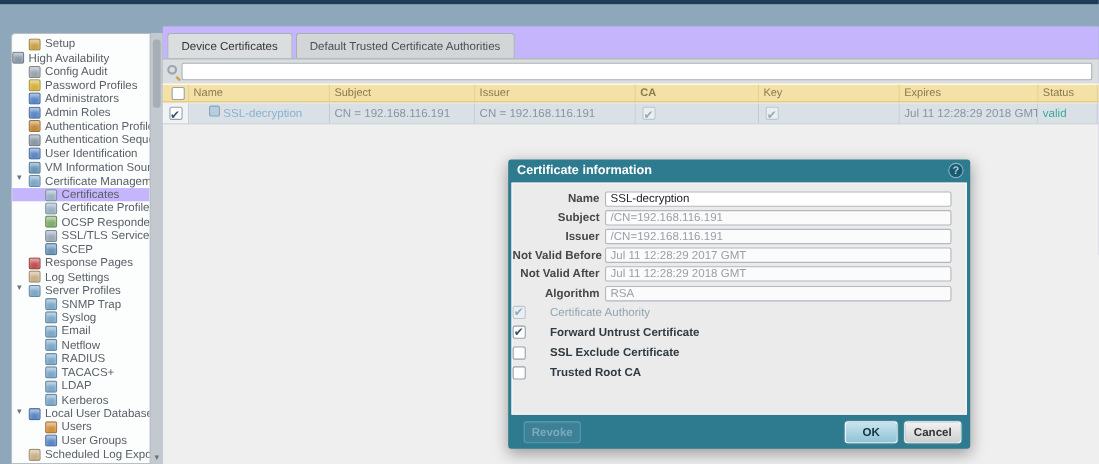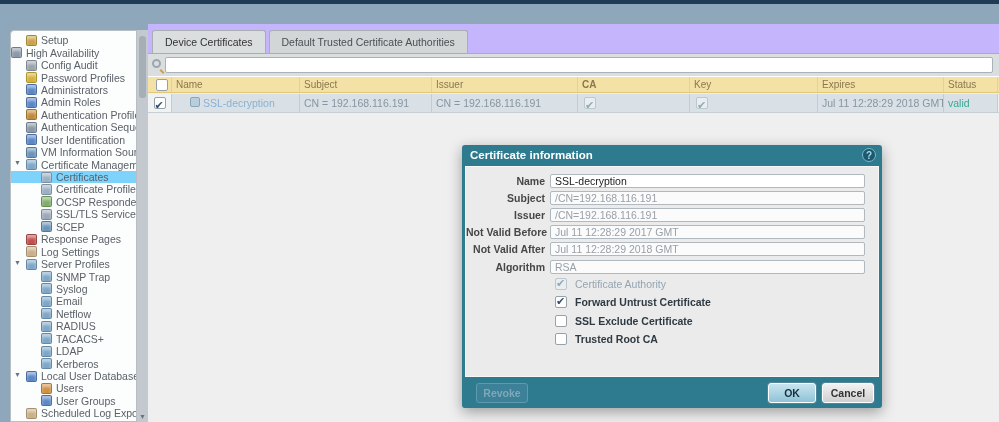--- a/index.html
+++ b/index.html
@@ -10,21 +10,21 @@
   
   .top-navy { position:absolute; left:0; top:0; width:999px; height:4px; background:#1f3b55; }
   .top-band { position:absolute; left:0; top:4px; width:999px; height:20px; background:#8ea7ba; }
 
   
   .side-panel { position:absolute; left:10px; top:30px; width:127px; height:392px;
                 background:#fcfdfd; border:1px solid #b7bfc5; border-radius:4px 0 0 0;
                 padding-top:3px; overflow:hidden; }
   .side-item { position:relative; height:12.45px; display:flex; align-items:center;
                font-size:10.5px; color:#5a6168; white-space:nowrap; cursor:pointer; }
-  .side-item.selected { background:#7dd3fc; }
+  .side-item.selected { background:#c4b5fd; }
   .side-item .tri { position:absolute; left:3px; top:1px; font-size:7px; color:#6a7480; }
   .side-item .icn { display:inline-block; width:11px; height:11px; border-radius:2px;
                     margin-right:4px; flex:0 0 11px; border:1px solid rgba(0,0,0,.18);
                     box-shadow:inset 0 3px 3px rgba(255,255,255,.5); }
   .side-scroll { position:absolute; left:137px; top:30px; width:11px; height:392px; background:#c3c9ce; }
   .side-scroll .thumb { position:absolute; left:2px; top:6px; width:7px; height:62px;
                         background:#a7afb6; border-radius:3px; }
   .side-scroll .arrow { position:absolute; left:0; bottom:0; width:11px; height:11px;
                         font-size:7px; color:#6a7480; text-align:center; line-height:11px; }
 
@@ -80,21 +80,21 @@
               font-weight:bold; text-align:center; line-height:13px; cursor:pointer; }
   .dlg-body { position:absolute; left:3px; top:21px; width:414px; height:211px;
               background:#ebebeb; border:1px solid #f7f7f7; padding-top:5px; }
   .frow { display:flex; align-items:center; height:17.2px; }
   .frow label { width:84px; text-align:right; font-size:10.5px; font-weight:bold;
                 color:#474747; padding-right:5px; white-space:nowrap; }
   .frow input { width:315px; height:14px; border:1px solid #b0b8c0; border-radius:2px;
                 font-size:10.5px; padding:0 4px; color:#222; background:#fff;
                 font-family:"Liberation Sans",sans-serif; }
   .frow input.disabled { color:#98a0a8; background:#fbfbfb; }
-  .cbrow { display:flex; align-items:center; height:18.2px; margin-left:89px; gap:8px; cursor:pointer; }
+  .cbrow { display:flex; align-items:center; height:18.2px; gap:22px; cursor:pointer; }
   .cbrow .cblabel { font-size:10.5px; font-weight:bold; color:#2f3a42; }
   .cbrow.dim .cblabel { color:#93a5b1; font-weight:normal; }
   .dlg-footer { position:absolute; left:0; bottom:0; width:420px; height:30px; }
   .btn { position:absolute; top:5px; height:20px; border-radius:3px; font-size:10.5px;
          font-weight:bold; text-align:center; line-height:18px; cursor:pointer;
          border:1px solid #fff; box-shadow:0 0 0 1px #50869a; }
   .btn.revoke { left:14px; width:52px; background:#3c8197; border:1px solid #5d9cae;
                 box-shadow:none; color:#7fa9ba; cursor:default; }
   .btn.ok { right:66px; width:48px; background:linear-gradient(#c9e4ee,#8fc3d6); color:#14303e; }
   .btn.cancel { right:8px; width:52px; background:linear-gradient(#f2f2f2,#cfcfcf); color:#333; }

